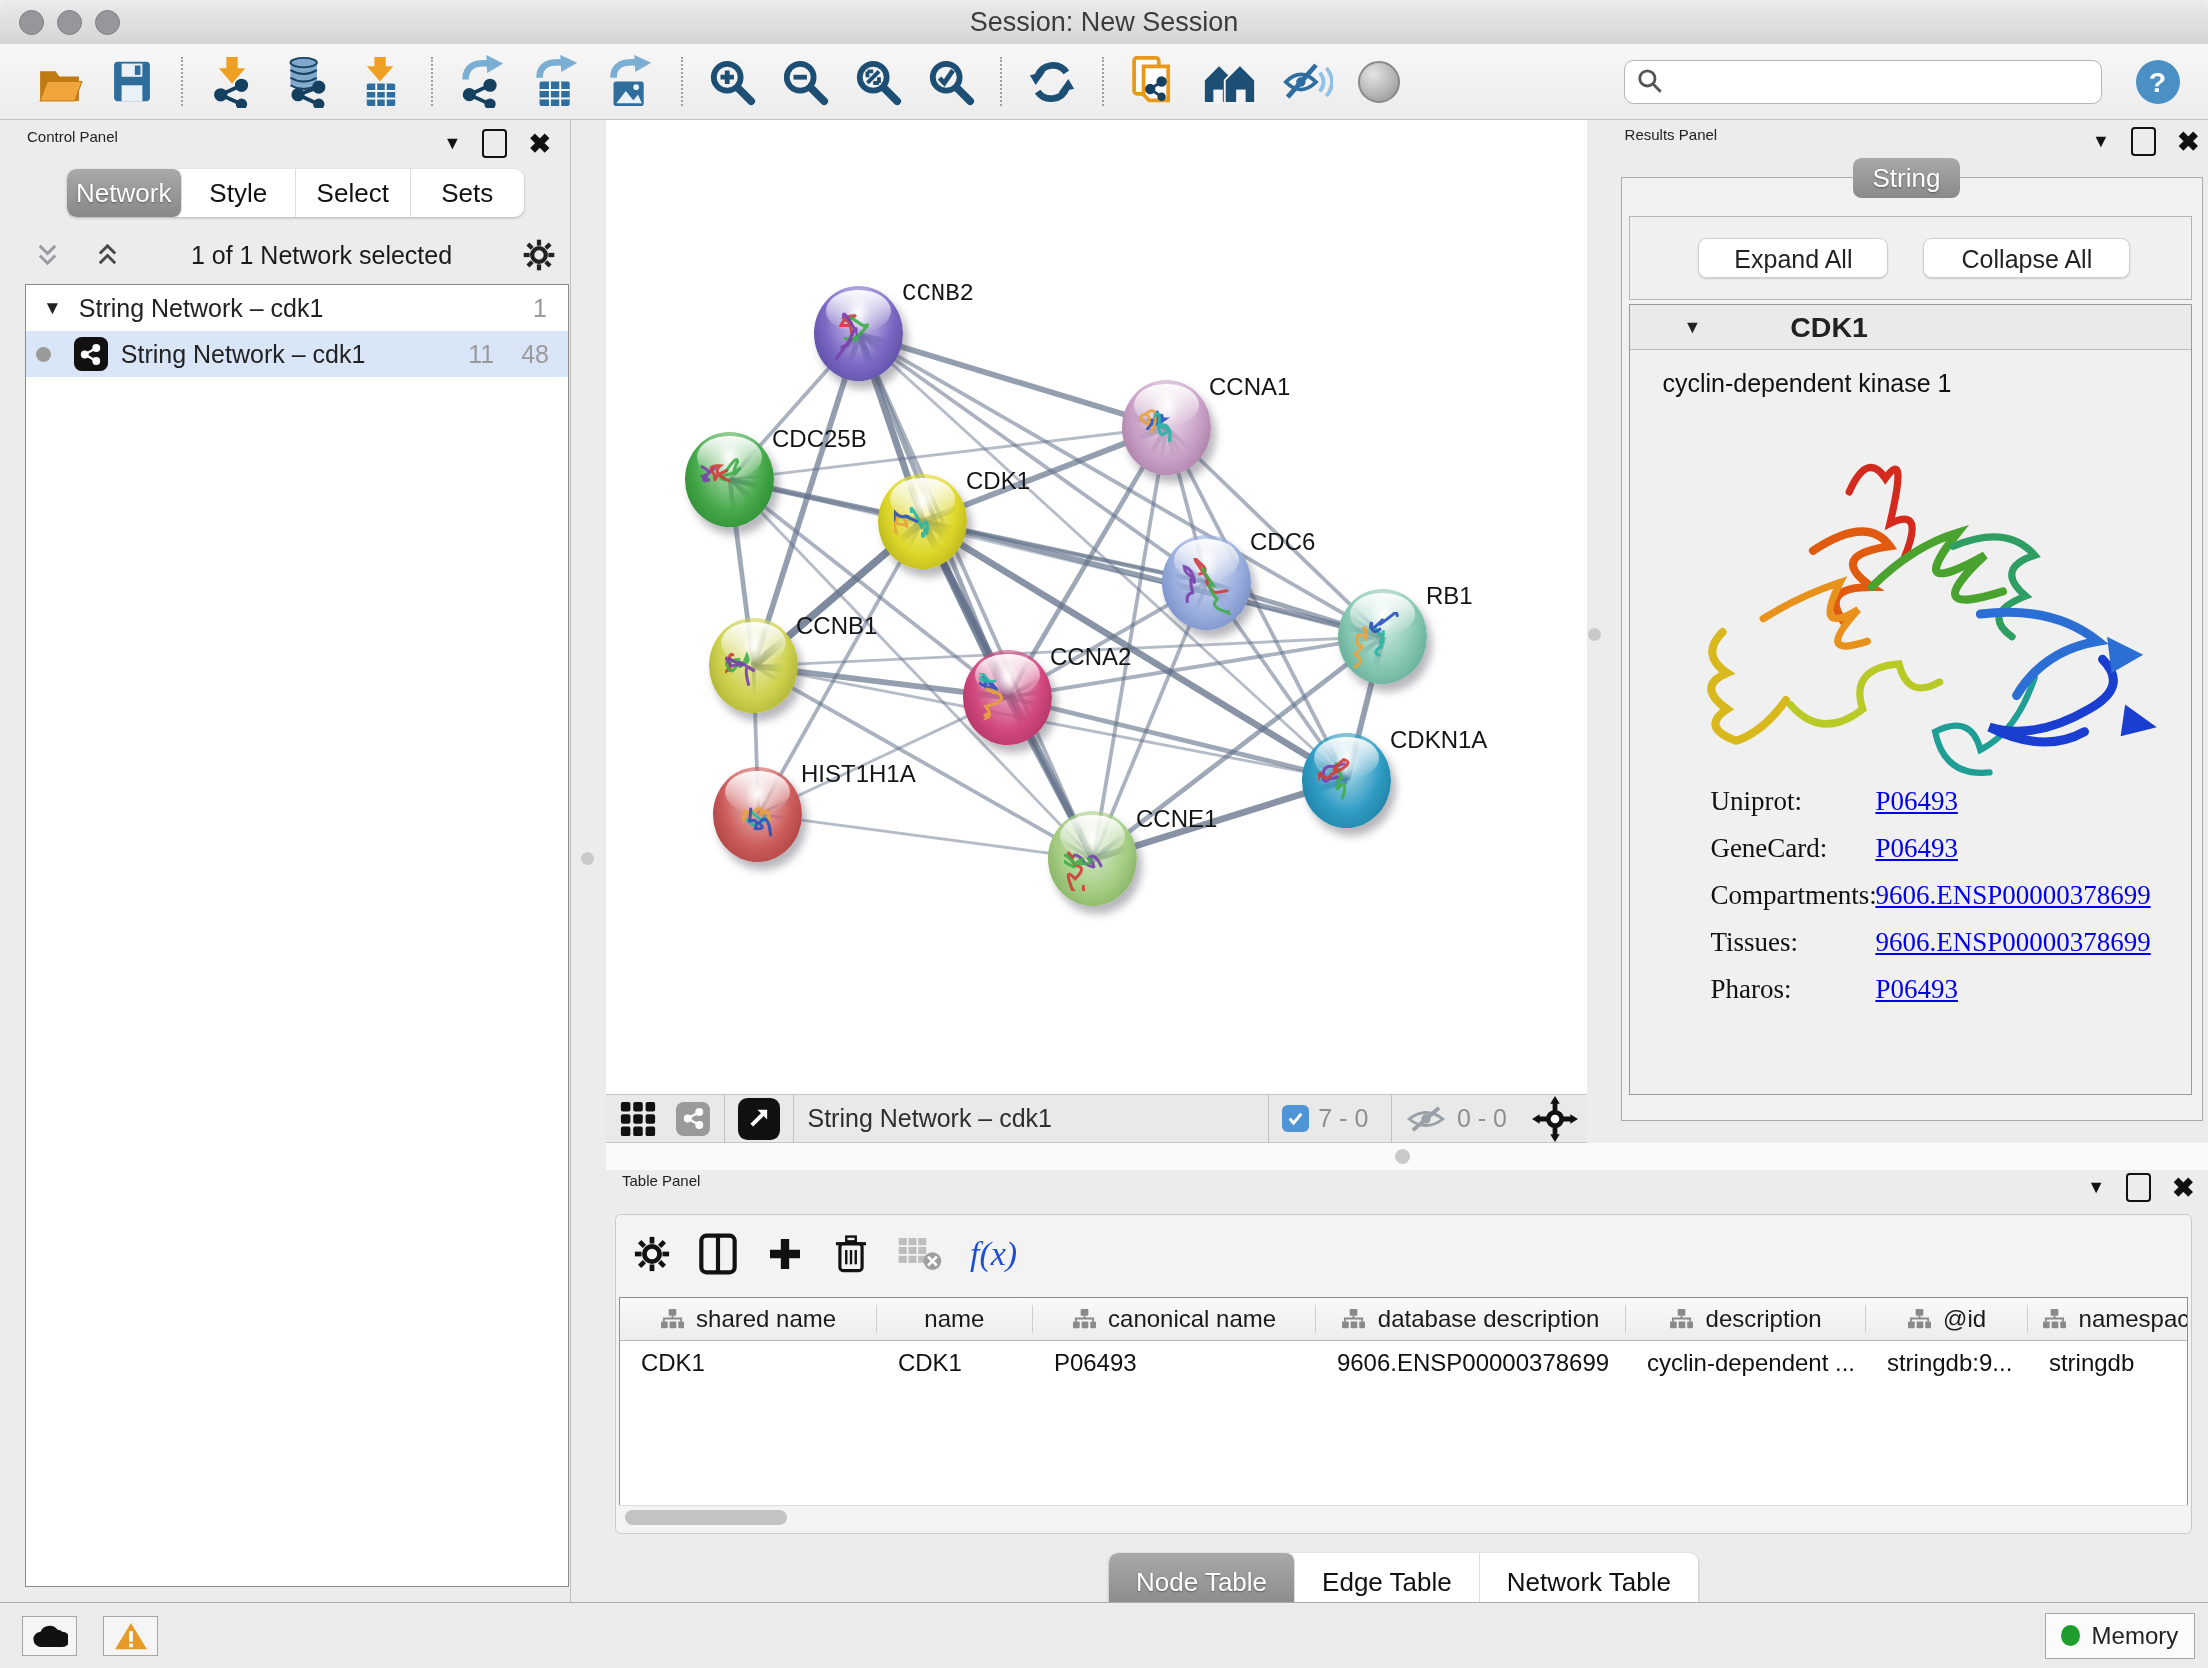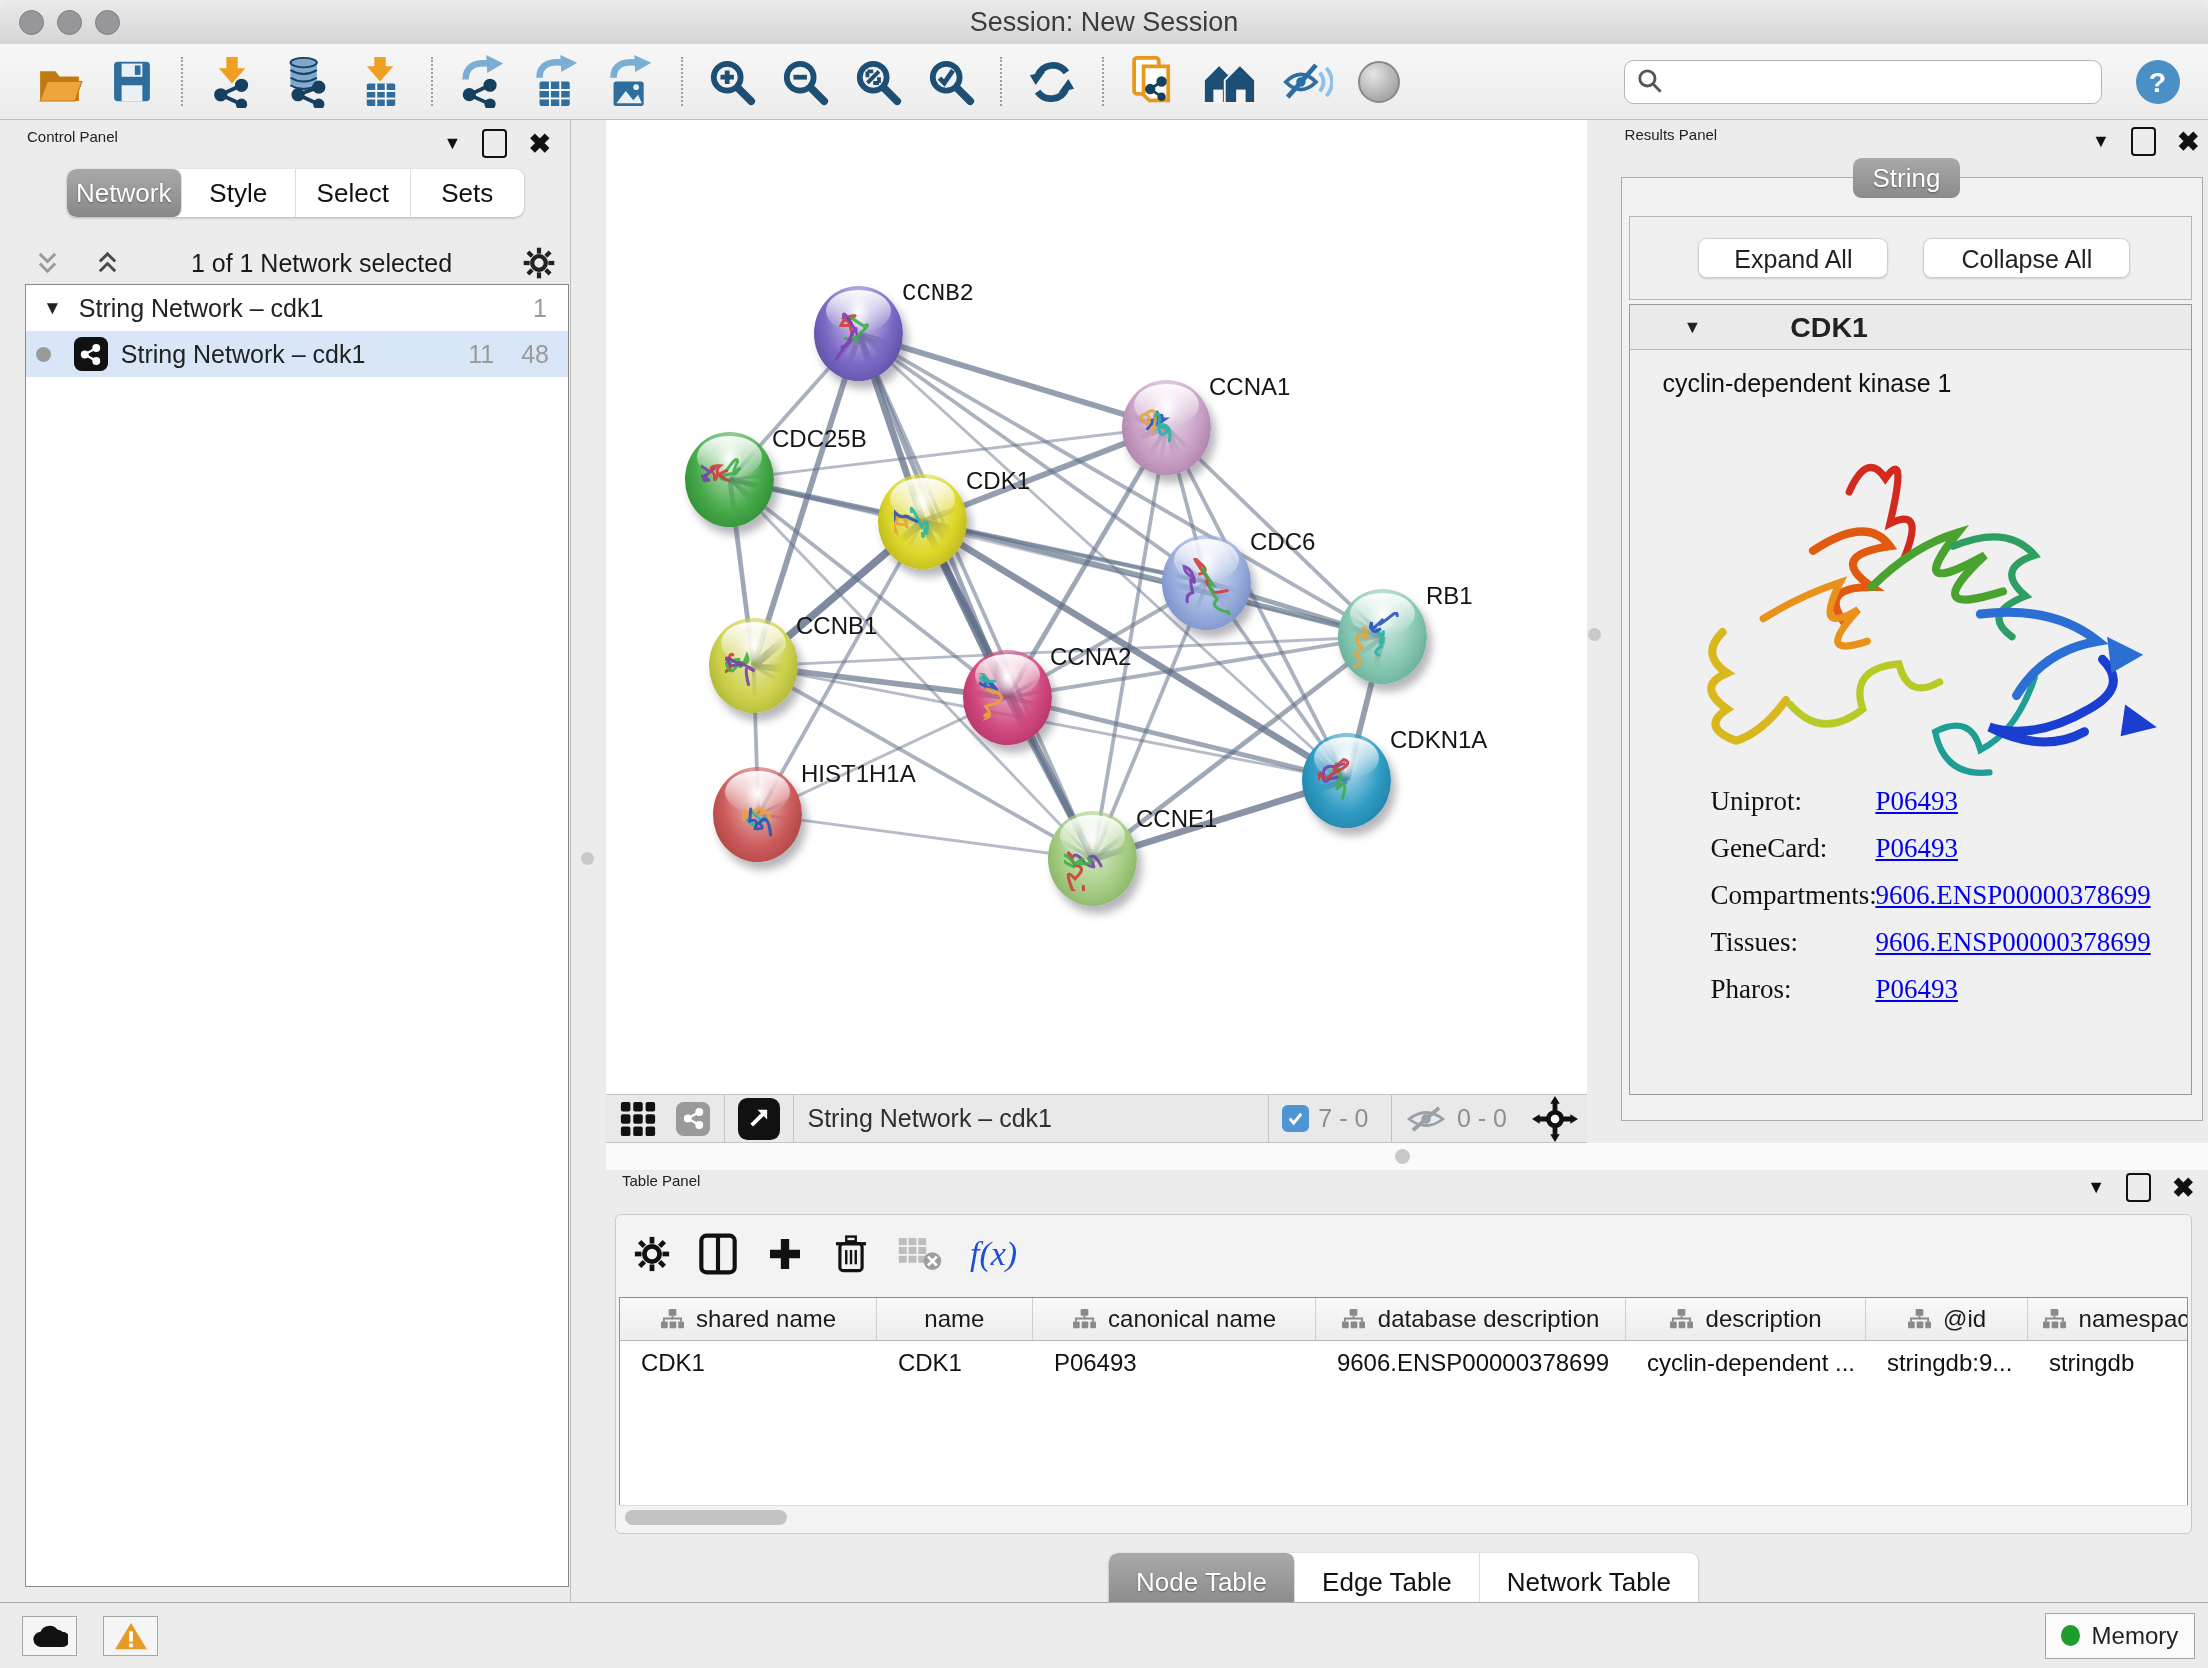--- a/index.html
+++ b/index.html
@@ -34,21 +34,21 @@
 
   
   .control-panel{left:0;top:120px;width:571px;height:1482px;background:#ececec;
     border-right:1.9px solid #bdbdbd;box-sizing:border-box;}
   .ctl-tabs{left:67px;top:49px;width:457px;height:48px;background:#fff;border-radius:9.5px;
     box-shadow:0 1px 2.9px rgba(0,0,0,.25);display:flex;overflow:hidden;}
   .ctab{flex:1;text-align:center;line-height:48px;font-size:26px;color:#111;border-right:1px solid #ddd;}
   .ctab:last-child{border-right:none;}
   .ctab.active{background:linear-gradient(#a9a9a9,#888);color:#fff;border-radius:8.6px;
     text-shadow:0 1px 1.9px rgba(0,0,0,.4);}
-  .subhdr{left:0;top:120px;width:571px;height:46px;display:flex;align-items:center;gap:33px;}
+  .subhdr{left:0;top:112px;width:571px;height:46px;display:flex;align-items:center;gap:33px;}
   .subhdr .txt{flex:1;text-align:center;font-size:25px;color:#1a1a1a;}
   .treebox{left:25px;top:164px;width:544px;height:1303px;background:#fff;border:1.9px solid #8a8a8a;
     box-sizing:border-box;}
   .trow{height:46px;display:flex;align-items:center;font-size:25px;}
   .trow.sel{background:#d9e6f8;}
   .tnum{color:#9a9a9a;}
   .sharebox{width:34px;height:34px;background:#111;border-radius:7.6px;display:flex;
     align-items:center;justify-content:center;}
   .sharebox.gray{background:#9a9a9a;}
 
@@ -95,21 +95,21 @@
 
   
   .table-panel{left:599px;top:1170px;width:1609px;height:432px;background:#ececec;}
   .tp-box{position:absolute;left:16px;top:44px;width:1577px;height:320px;background:#f3f3f3;
     border:1px solid #c9c9c9;border-radius:5.7px;box-sizing:border-box;}
   .tp-toolbar{position:absolute;left:17px;top:13.3px;height:51px;display:flex;align-items:center;gap:27px;}
   .fx{font-family:"Liberation Serif",serif;font-style:italic;font-size:34px;color:#1d4ed8;}
   .tbl{position:absolute;left:2.9px;top:82px;width:1569px;height:213px;background:#fff;
     border:1.9px solid #8f8f8f;overflow:hidden;box-sizing:border-box;}
   .thead{display:flex;height:42px;background:linear-gradient(#f9f9f9,#ededed);
-    border-bottom:1.9px solid #b5b5b5;}
+    border-bottom:1.9px solid #b5b5b5;align-items:center;}
   .th{display:flex;align-items:center;justify-content:center;gap:11.4px;font-size:24px;color:#1a1a1a;
     border-right:1px solid #cfcfcf;box-sizing:border-box;flex:none;}
   .trowdata{display:flex;height:42px;}
   .td{font-size:24px;color:#111;padding:7.6px 0 0 21px;box-sizing:border-box;flex:none;
     white-space:nowrap;overflow:hidden;}
   .tscroll{position:absolute;left:2.9px;bottom:3.8px;width:1569px;height:23px;background:#f4f4f4;
     border-top:1px solid #ddd;}
   .tthumb{position:absolute;left:5.7px;top:3.8px;width:162px;height:15px;background:#c3c3c3;border-radius:7.6px;}
   .btabs{position:absolute;left:0;top:383px;width:1609px;display:flex;justify-content:center;}
   .btabs-inner{display:flex;background:#fff;border-radius:8.6px;box-shadow:0 1px 2.9px rgba(0,0,0,.3);overflow:hidden;}

